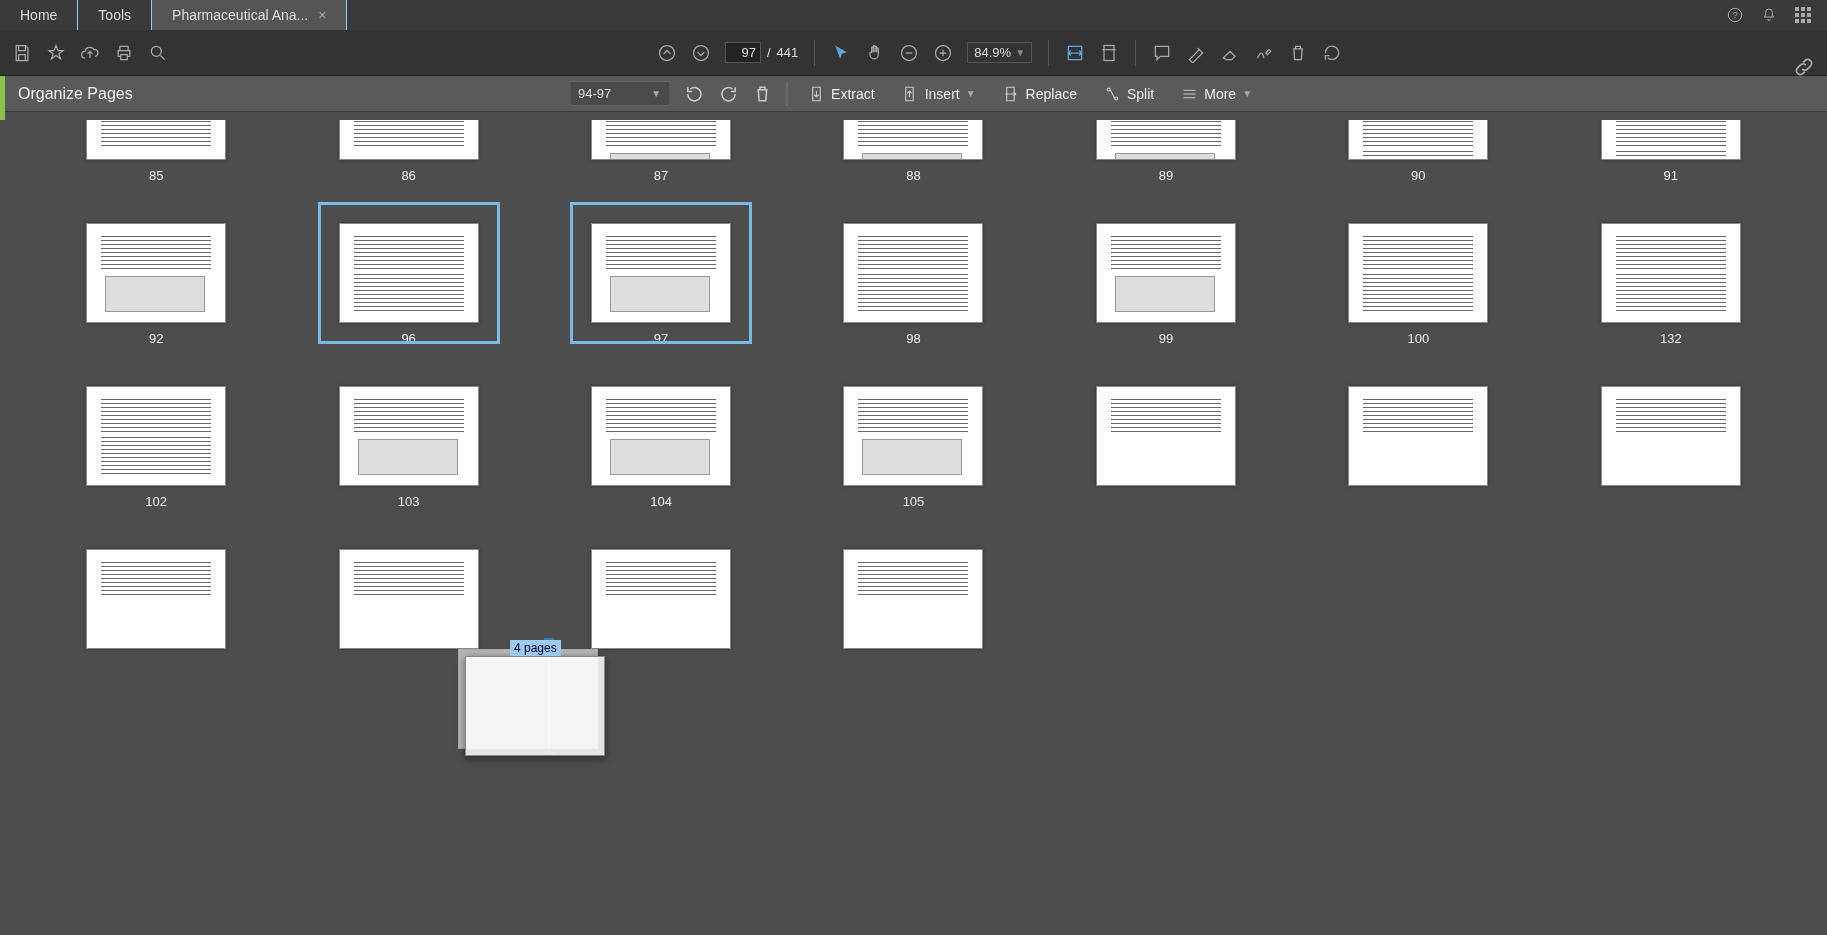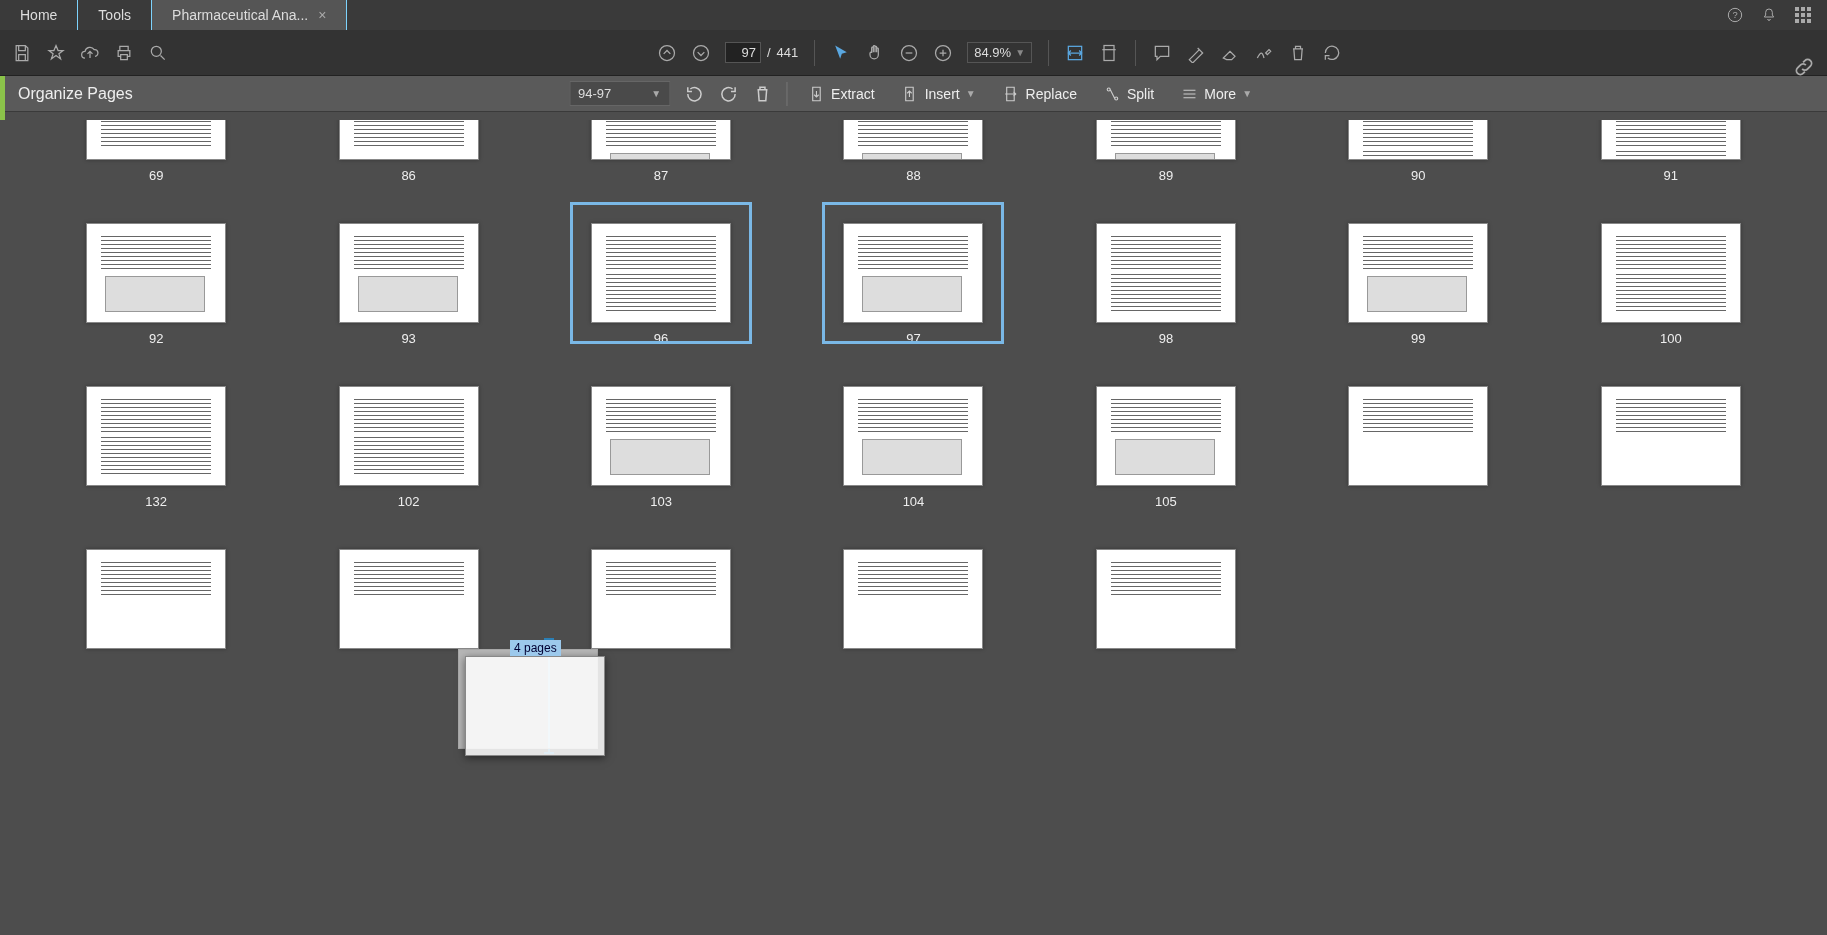--- a/index.html
+++ b/index.html
@@ -355,21 +355,21 @@
 </div>
 
 <div class="content">
   <div class="grid" id="grid">
       <div class="thumb-wrap">
         <div class="thumb partial-top">
           <div style="position: absolute; inset: 0px;">
             <div class="lines" style="left: 14px; top: 12px; width: 110px; height: 36px;"></div>
           </div>
         </div>
-        <div class="thumb-label">69</div>
+        <div class="thumb-label">85</div>
       </div>
       <div class="thumb-wrap">
         <div class="thumb partial-top">
           <div style="position: absolute; inset: 0px;">
             <div class="lines" style="left: 14px; top: 12px; width: 110px; height: 36px;"></div>
           </div>
         </div>
         <div class="thumb-label">86</div>
       </div>
       <div class="thumb-wrap">
@@ -418,29 +418,20 @@
         <div class="thumb-label">91</div>
       </div>
       <div class="thumb-wrap">
         <div class="thumb">
           <div style="position: absolute; inset: 0px;">
             <div class="lines" style="left: 14px; top: 12px; width: 110px; height: 36px;"></div>
             <div class="blk" style="left: 18px; top: 52px; width: 100px; height: 36px;"></div>
           </div>
         </div>
         <div class="thumb-label">92</div>
-      </div>
-      <div class="thumb-wrap">
-        <div class="thumb">
-          <div style="position: absolute; inset: 0px;">
-            <div class="lines" style="left: 14px; top: 12px; width: 110px; height: 36px;"></div>
-            <div class="blk" style="left: 18px; top: 52px; width: 100px; height: 36px;"></div>
-          </div>
-        </div>
-        <div class="thumb-label">93</div>
       </div>
       <div class="thumb-wrap selected">
         <div class="thumb">
           <div style="position: absolute; inset: 0px;">
             <div class="lines" style="left: 14px; top: 12px; width: 110px; height: 36px;"></div>
             <div class="lines" style="left: 14px; top: 50px; width: 110px; height: 40px;"></div>
           </div>
         </div>
         <div class="thumb-label">96</div>
       </div>

